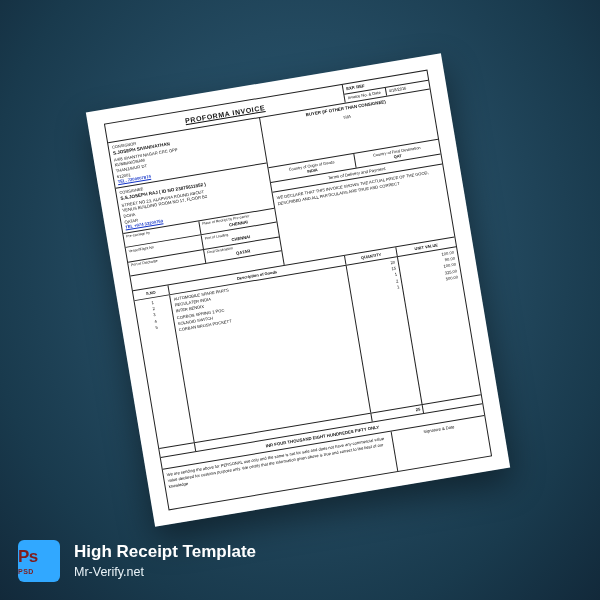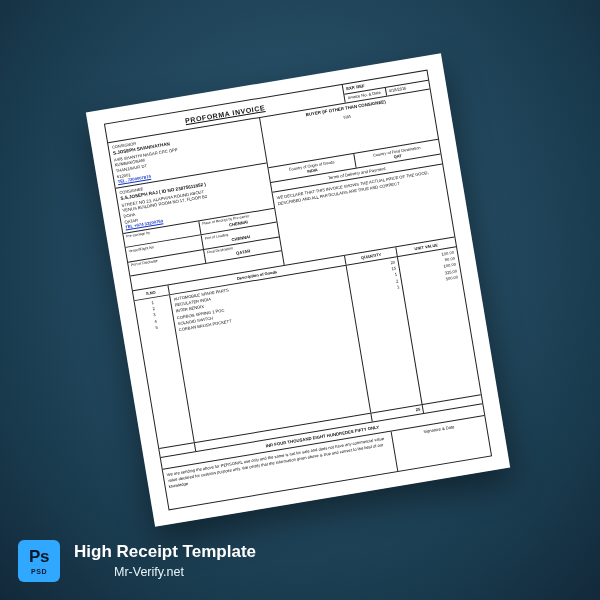--- a/index.html
+++ b/index.html
@@ -31,24 +31,23 @@
     display: flex;
     align-items: center;
     padding-left: 18px;
     box-sizing: border-box;
   }
   .ps-badge {
     width: 42px;
     height: 42px;
     border-radius: 6px;
     background: #31a8ff;
-    color: #0f172a;
+    color: #7f1d1d;
     display: flex;
     flex-direction: column;
-    align-items: center;
     justify-content: center;
     font-weight: bold;
     line-height: 1;
     margin-right: 14px;
     flex: none;
   }
   .ps-badge .ps-main {
     font-size: 17px;
     letter-spacing: -0.5px;
   }
@@ -63,21 +62,20 @@
   .footer-title {
     font-size: 17px;
     font-weight: bold;
     line-height: 1.2;
   }
   .footer-sub {
     font-size: 12.5px;
     line-height: 1.3;
     margin-top: 2px;
     color: #eaf3f8;
-    margin-left: 40px;
   }
 
   
   .doc-wrap {
     position: absolute;
     left: 118px;
     top: 80px;
     width: 360px;
     height: 420px;
     transform: rotate(-9.5deg);

